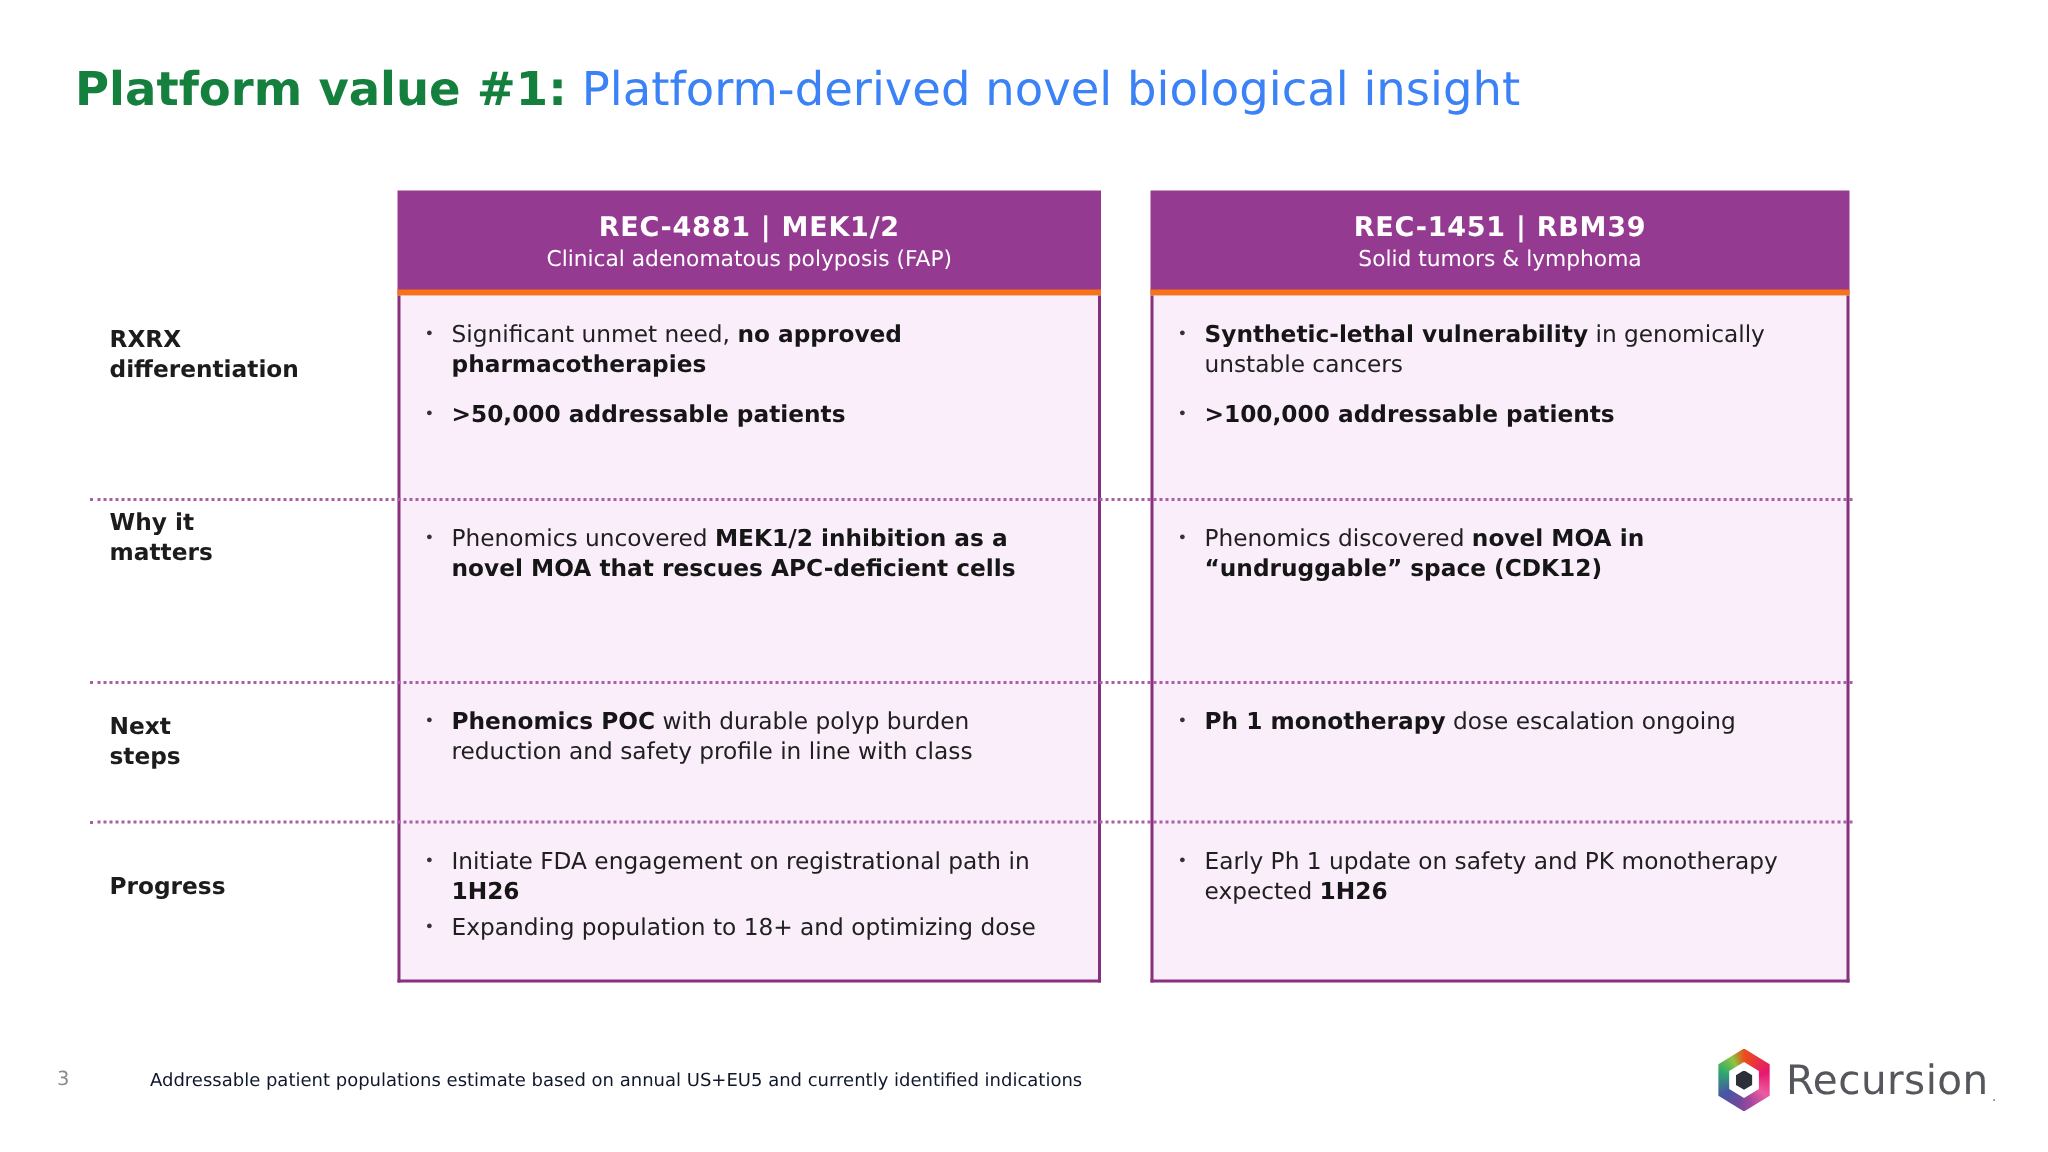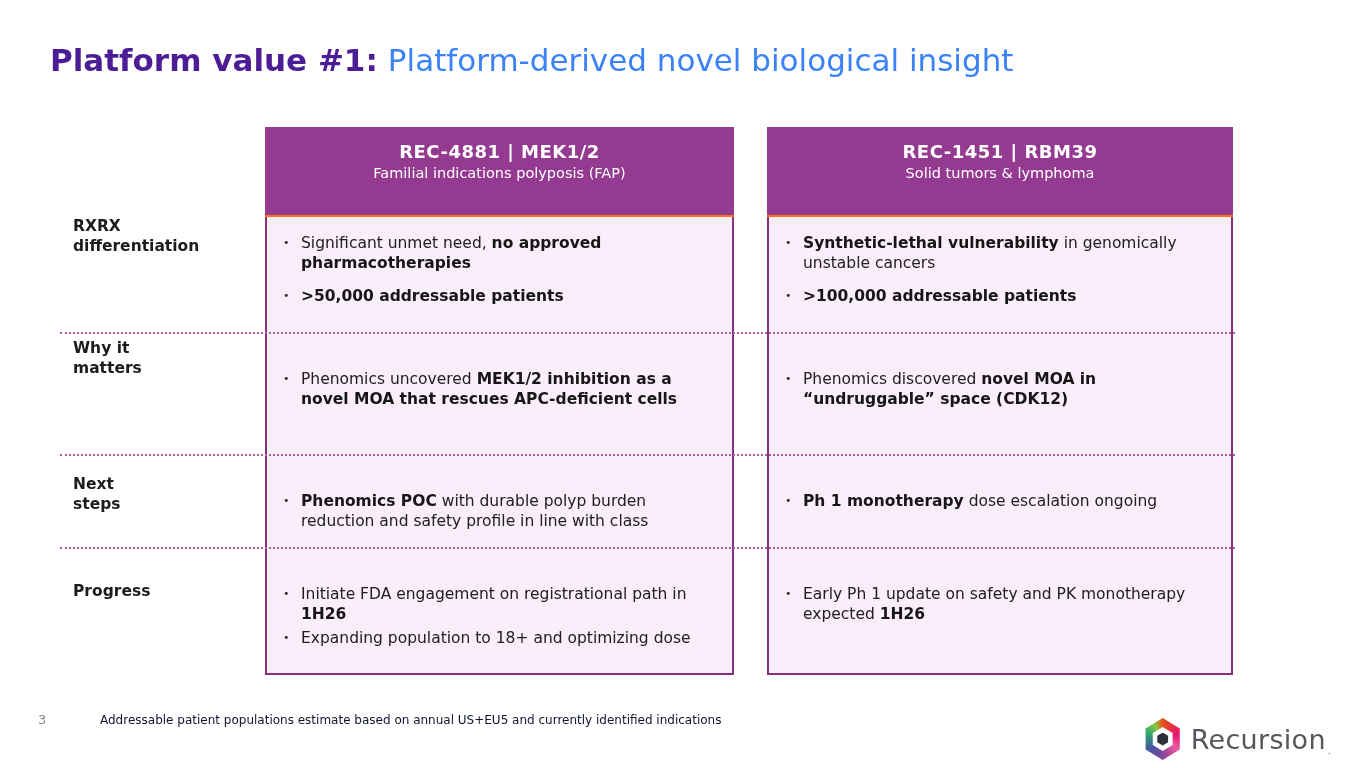--- a/index.html
+++ b/index.html
@@ -2,53 +2,53 @@
 <html><head>
 <meta charset="utf-8">
 <style>
   * { margin:0; padding:0; box-sizing:border-box; }
   html,body { width:1365px; height:768px; background:#ffffff; overflow:hidden;
     font-family:"DejaVu Sans","Liberation Sans",sans-serif; }
   .slide { position:relative; width:1365px; height:768px; background:#ffffff; }
 
   
   .title { position:absolute; left:50px; top:42px; font-size:31px; white-space:nowrap; }
-  .title .t-bold { font-weight:bold; color:#4c1d95; }
+  .title .t-bold { font-weight:bold; color:#15803d; }
   .title .t-rest { font-weight:400; color:#3b82f6; margin-left:10px; }
 
   
   .labels-col { position:absolute; left:60px; top:197px; width:200px; }
   .row-label { font-weight:bold; font-size:15.5px; color:#1c1c1c; padding-top:19px;
     padding-left:13px; white-space:pre-line; line-height:1.3; }
   .h-0{height:136px;} .h-1{height:122px;} .h-2{height:93px;} .h-3{height:107px;}
 
   .col { position:absolute; top:127px; }
   .col-1 { left:265px; width:469px; }
   .col-2 { left:767px; width:466px; }
-  .col-header { height:90px; background:#953a91; border-bottom:2px solid #f97316;
+  .col-header { height:70px; background:#953a91; border-bottom:4px solid #f97316;
     color:#ffffff; text-align:center; padding-top:14px; }
   .ch-title { font-weight:bold; font-size:18px; letter-spacing:0.5px; }
   .ch-sub { font-size:14.5px; margin-top:3px; }
   .col-body { background:#faeefa; border:2px solid #87307f; border-top:none; height:458px; }
 
   .cell { padding:16px 18px 0 16px; overflow:hidden; }
   .bullet { display:flex; margin-bottom:12px; font-size:15.5px; color:#202020; line-height:1.32; }
   .cell.row-3 .bullet { margin-bottom:3px; }
   .bullet .dot { width:18px; flex:0 0 18px; font-size:11px; padding-top:3px; color:#333333; }
   .bullet b { font-weight:bold; color:#161616;margin-top:44px; }
 
   .separator { position:absolute; left:60px; width:1175px; height:0;
     border-top:2px dotted #aa5fa5; z-index:5; }
   .sep-0{top:332px;} .sep-1{top:454px;} .sep-2{top:547px;}
 
   
   .page-num { position:absolute; left:38px; top:712px; font-size:13px; color:#8b8b8b; }
   .footnote { position:absolute; left:100px; top:713px; font-size:12px; color:#0f172a; }
 
-  .logo { position:absolute; right:34px; top:699px; display:flex; align-items:center;margin-top:19px; }
+  .logo { position:absolute; right:34px; top:699px; display:flex; align-items:center; }
   .hex-wrap { position:relative; width:38px; height:42px; margin-right:9px; }
   .hex { position:absolute; clip-path:polygon(50% 0%, 95% 25%, 95% 75%, 50% 100%, 5% 75%, 5% 25%); }
   .hex-outer { left:0; top:0; width:38px; height:42px;
     background:conic-gradient(from 0deg,
       #e94e1b 0deg, #e6186e 70deg, #ec5ba1 125deg, #a3489b 165deg,
       #6d4a9e 195deg, #4756a5 235deg, #2ea96d 290deg, #8dc63f 330deg, #e94e1b 360deg); }
   .hex-mid { left:8px; top:9px; width:22px; height:24px; background:#ffffff; }
   .hex-core { left:13px; top:14.5px; width:12px; height:13px; background:#2c3038; }
   .logo-text { font-size:27px; color:#55575c; letter-spacing:0.3px; }
   .logo-mark { font-size:10px; color:#77787c; align-self:flex-end; margin:0 0 4px 2px; }
@@ -66,21 +66,21 @@
       <div class="row-label h-0">Why it
 matters</div>
       <div class="row-label h-3">Next
 steps</div>
       <div class="row-label h-2">Progress</div>
     </div>
 
   <div class="col col-1">
     <div class="col-header">
       <div class="ch-title">REC-4881 | MEK1/2</div>
-      <div class="ch-sub">Familial indications polyposis (FAP)</div>
+      <div class="ch-sub">Clinical adenomatous polyposis (FAP)</div>
     </div>
     <div class="col-body">
         <div class="cell row-0 h-0">
           <div class="bullet">
             <span class="dot">•</span>
             <span class="btxt"><span>Significant unmet need, </span><b>no approved pharmacotherapies</b></span>
           </div>
           <div class="bullet">
             <span class="dot">•</span>
             <span class="btxt"><b>&gt;50,000 addressable patients</b></span>

